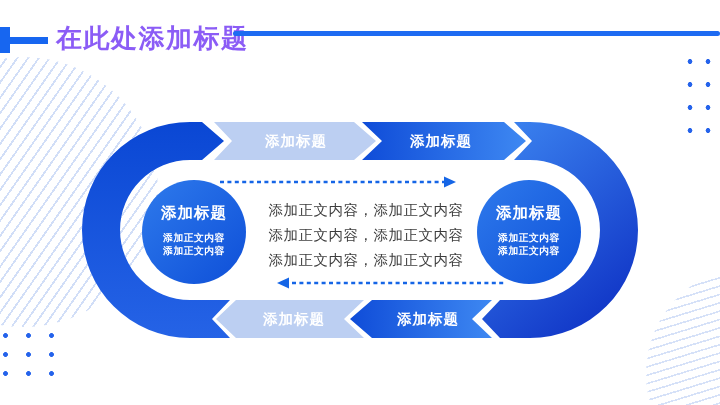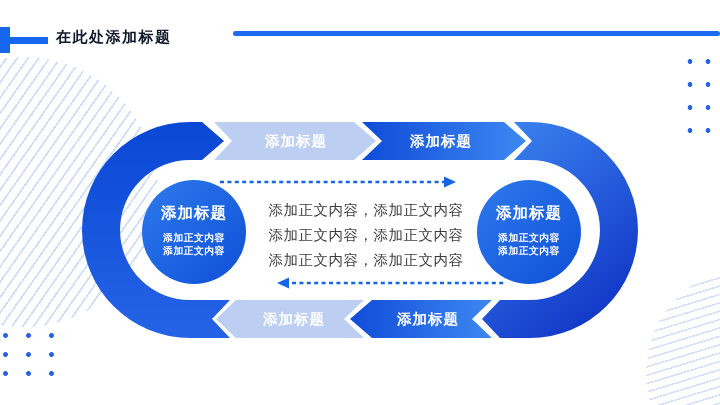--- a/index.html
+++ b/index.html
@@ -20,22 +20,22 @@
   
   .dots{position:absolute;pointer-events:none;
     background-image:radial-gradient(circle,#2563EB 2.1px, rgba(37,99,235,0) 2.7px);}
   .dots.tr{left:681px;top:50px;width:37px;height:93px;background-size:18px 23px;}
   .dots.bl{left:-6px;top:326px;width:70px;height:58px;background-size:23px 19px;}
   
   .header-bar{position:absolute;left:0;top:27px;width:10px;height:26px;background:#1766F0;}
   .header-dash{position:absolute;left:10px;top:37px;width:38px;height:7px;background:#1766F0;}
   .header-line{position:absolute;left:233px;top:31px;width:487px;height:5px;background:#1E6BF2;border-radius:3px;}
   .title{
-    position:absolute;left:56px;top:21px;font-size:15px;font-weight:bold;
-    color:#0f172a;letter-spacing:1.5px;white-space:nowrap;margin-top:7px;
+    position:absolute;left:56px;top:21px;font-size:26px;font-weight:bold;
+    color:#8b5cf6;letter-spacing:1.5px;white-space:nowrap;
   }
   
   svg.diagram{position:absolute;left:0;top:0;}
   .chev-label{font-size:14.5px;font-weight:bold;fill:#ffffff;letter-spacing:1px;text-anchor:middle;}
   .circ-title{font-size:15.5px;font-weight:bold;fill:#ffffff;letter-spacing:1px;text-anchor:middle;}
   .circ-line{font-size:9.8px;font-weight:bold;fill:#ffffff;letter-spacing:0.5px;text-anchor:middle;}
   .body-line{font-size:14.5px;fill:#3D3D3D;letter-spacing:0.5px;text-anchor:middle;}
   .dash-line{stroke:#1565E6;stroke-width:2.6;stroke-dasharray:4 3.4;fill:none;}
   .dash-head{fill:#1565E6;}
 </style>

